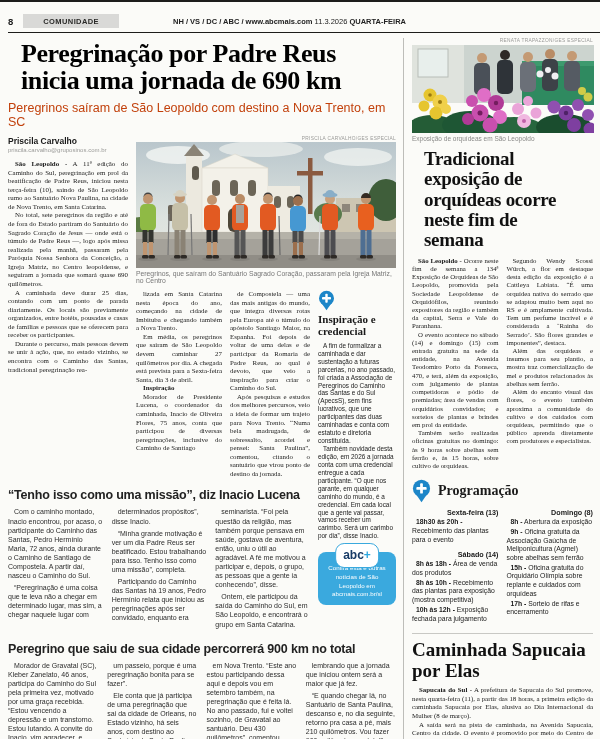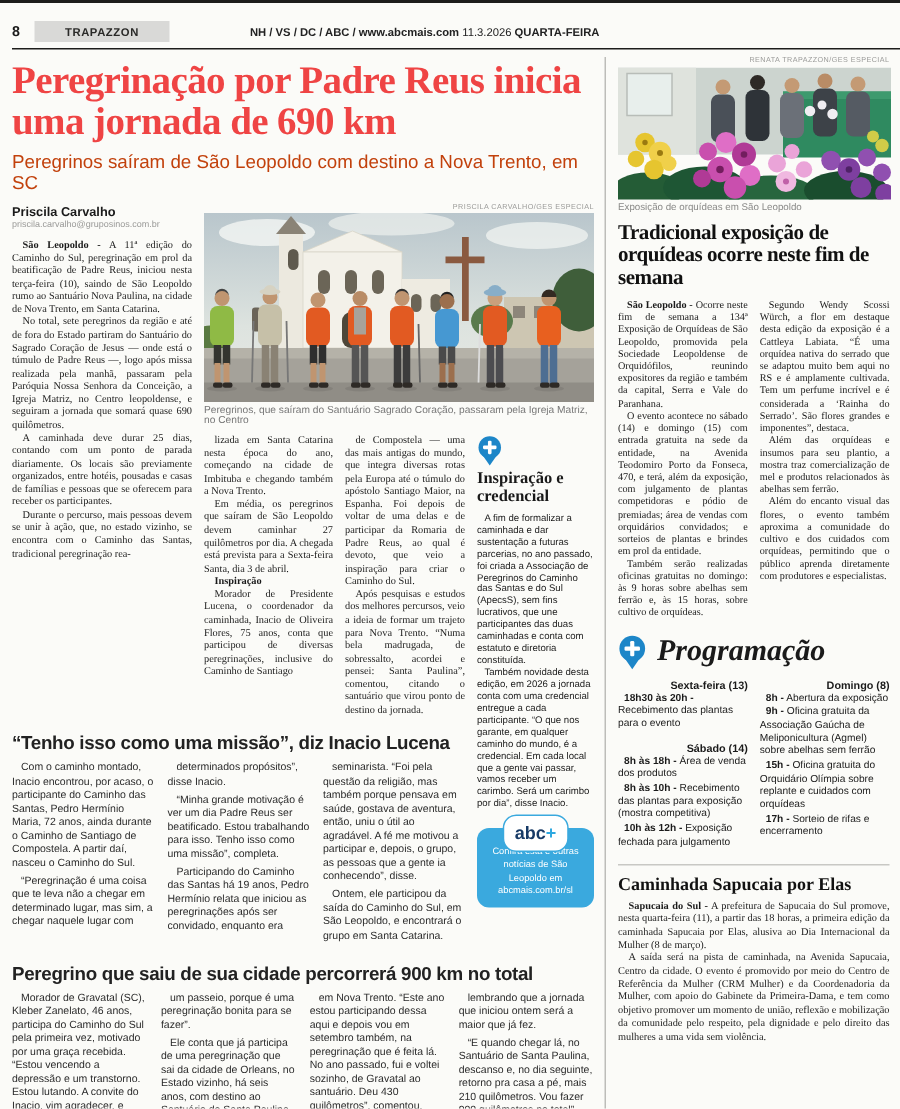--- a/index.html
+++ b/index.html
@@ -18,23 +18,23 @@
   .section-box { background:#d9d9d7; font-weight:bold; padding:2.5px 20px; letter-spacing:.4px; color:#2a2a28; }
   .editions b { font-weight:bold; }
   .editions { color:#222;padding-left:44px; }
 
   .content { display:flex; }
 
   
   .main-left { width:388px; display:grid;
     grid-template-columns:120px 86px 80px 78px;
     column-gap:8px; row-gap:6px; align-content:start; }
-  .headline { grid-column:1/5; margin:2px 0 0;
+  .headline { grid-column:1/5; margin:2px 13px 0;
     font-family:"Liberation Serif", serif; font-weight:bold;
-    font-size:26px; line-height:1.04; letter-spacing:-0.4px; color:#ef4444; }
+    font-size:26px; line-height:1.04; letter-spacing:-0.4px; color:#000000; }
   .subhead { grid-column:1/5; font-size:12.5px; color:#c2410c; margin:1px 0 1px; }
 
   .col1 { grid-column:1; grid-row:3/5; }
   .photo-block { grid-column:2/5; grid-row:3; }
   .col2 { grid-column:2; grid-row:4; }
   .col3 { grid-column:3; grid-row:4; }
   .col4 { grid-column:4; grid-row:4/6; }
   .quote-section { grid-column:1/4; grid-row:5; }
   .pilgrim-section { grid-column:1/5; grid-row:6; }
 
@@ -67,48 +67,48 @@
   .sans-head { font-weight:bold; font-size:12.5px; letter-spacing:-0.2px; margin:4px 0 5px; color:#222; }
   .qcols { display:flex; gap:9px; }
   .qcols > div { flex:1; }
   .qcols p { font-size:7px; line-height:1.3; margin:0 0 3px; text-indent:6px; color:#2b2b2b; }
 
   
   .right-col { width:196px; border-left:1px solid #bdbdb9; padding:0 6px 0 8px; margin-left:7px; }
   .credit-top { font-size:4.8px; color:#9a9a98; text-align:right; letter-spacing:.3px; margin:0 0 2px; }
   .orchid-caption { font-size:6.5px; color:#8a8a88; margin:2px 0 7px; }
   .orchid-head { font-family:"Liberation Serif", serif; font-weight:bold;
-    font-size:14px; line-height:1.07; letter-spacing:-0.3px; margin:0 0 6px; color:#111; }
+    font-size:19px; line-height:1.07; letter-spacing:-0.3px; margin:0 12px 6px; color:#111; }
   .two-col { display:flex; gap:8px; }
   .two-col > div { flex:1; min-width:0; }
   .right-body p { font-family:"Liberation Serif", serif; font-size:6.8px; line-height:1.21;
     text-align:justify; text-indent:6px; margin:0; }
 
   .program { margin-top:9px; }
   .prog-head { display:flex; align-items:center; gap:7px; margin:0 0 5px; }
-  .prog-title { font-family:"Liberation Serif", serif; font-weight:bold; font-size:20px;font-style:italic; }
+  .prog-title { font-family:"Liberation Serif", serif; font-weight:bold; font-size:14px; }
   .prog-cols p.day { font-weight:bold; font-size:7.2px; margin:6px 0 1px;text-align:right; }
   .prog-cols p.day:first-child { margin-top:0; }
   .prog-cols p.pitem { font-size:6.8px; line-height:1.28; margin:0 0 1px; text-indent:4px; }
   .prog-cols p.pitem b { font-weight:bold; }
 
   .rule { border:0; border-top:1px solid #c8c8c4; margin:9px 0 6px; }
   .walk h3 { font-family:"Liberation Serif", serif; font-weight:bold;
-    font-size:12px; line-height:1.1; margin:0 0 4px; color:#111; }
+    font-size:19px; line-height:1.1; margin:0 0 4px; color:#111; }
   .walk p { font-family:"Liberation Serif", serif; font-size:6.9px; line-height:1.26;
     text-align:justify; text-indent:7px; margin:0; }
 </style>
 </head>
 <body>
 
 <div class="page">
 
   <header class="topbar">
     <span class="pagenum">8</span>
-    <span class="section-box">TRAPAZZON</span>
+    <span class="section-box">COMUNIDADE</span>
     <span class="editions">
       <b>NH / VS / DC / ABC / www.abcmais.com</b>
       <span>11.3.2026</span>
       <b>QUARTA-FEIRA</b>
     </span>
   </header>
 
   <div class="content">
 
     <section class="main-left">

